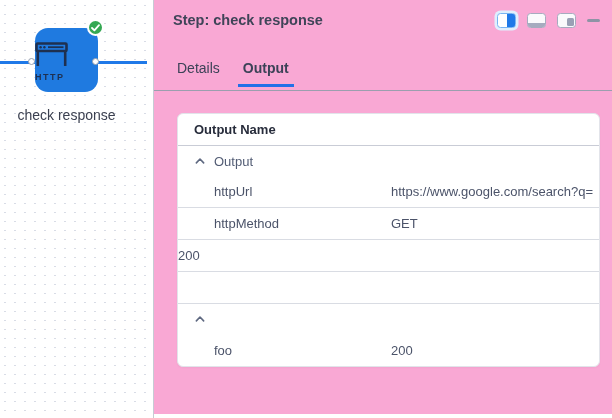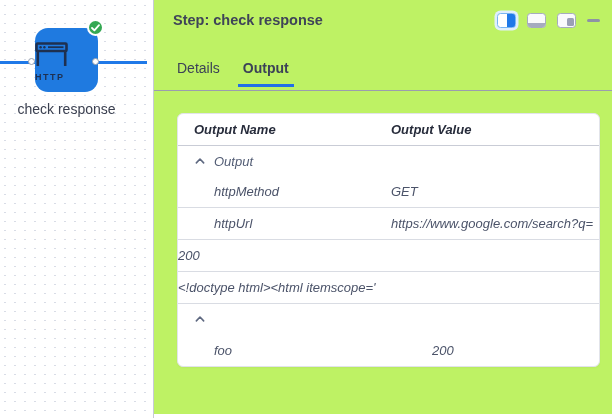--- a/index.html
+++ b/index.html
@@ -32,28 +32,28 @@
     background:#34a853; border:2.5px solid #fff; border-radius:50%;
     display:flex; align-items:center; justify-content:center; z-index:3;
   }
   .port {
     position:absolute; width:7px; height:7px; background:#fff;
     border:1.5px solid #96a0ae; border-radius:50%; z-index:4;
   }
   .port.left  { left:28px; top:57.5px; }
   .port.right { left:92px; top:57.5px; }
   .node-name {
-    position:absolute; left:0; top:101px; width:133px; text-align:center;
+    position:absolute; left:0; top:107px; width:133px; text-align:center;
     font-size:14px; color:#3b4050; z-index:2;
   }
 
   .v-divider { position:absolute; left:153px; top:0; width:1px; height:418px; background:#c7cbd4; }
 
   
-  .panel { position:absolute; left:154px; top:0; width:458px; height:414px; background:#bef264; }
+  .panel { position:absolute; left:154px; top:0; width:458px; height:414px; background:#f9a8d4; }
   .panel-title {
     position:absolute; left:19px; top:12px;
     font-size:14.5px; font-weight:bold; color:#3f4458;
   }
   .controls { position:absolute; right:12px; top:13px; display:flex; align-items:center; gap:11px; }
   .ctl { position:relative; width:19px; height:15px; border-radius:3.5px; }
   .ctl.split  { border:1.5px solid #77b4f2; background:#fff; box-shadow:0 0 0 2.5px #e0effd; }
   .ctl.split .fill { position:absolute; right:0; top:0; bottom:0; width:8px; background:#1f79e8; border-radius:0 2px 2px 0; }
   .ctl.gray { border:1.5px solid #a6abbf; background:#fafafc; }
   .ctl.bottom .fill { position:absolute; left:0; right:0; bottom:0; height:4.5px; background:#a6abbf; border-radius:0 0 2px 2px; }
@@ -66,28 +66,27 @@
     font-size:14px; color:#3c4257; padding:0 5px 11px 5px; margin:0 -5px; cursor:default;
   }
   .tab.active { font-weight:bold; border-bottom:3px solid #2270e8; padding-bottom:8px; }
   .tab-divider { position:absolute; left:0; right:0; top:90px; height:1px; background:#9b9eae; }
 
   
   .otable {
     position:absolute; left:23px; top:113px; width:423px;
     border:1px solid #e2e4ea; border-radius:6px; background:#fff; overflow:hidden;
     box-shadow:0 1px 2px rgba(40,45,60,.04);
-    font-style:italic;
   }
   .thead { display:flex; align-items:center; height:32px; border-bottom:1px solid #c9ccd6; }
   .thead .hname { width:213px; flex:0 0 213px; padding-left:16px; }
   .thead span { font-size:13px; font-weight:bold; color:#272c3b; }
   .trow { display:flex; align-items:center; }
   .trow.item { height:32px; border-bottom:1px solid #d9dce3; }
-  .trow.item:last-child { border-bottom:none;gap:41px; }
+  .trow.item:last-child { border-bottom:none; }
   .trow.group { height:30px; }
   .trow .rname { width:213px; flex:0 0 213px; padding-left:36px; font-size:13px; color:#4b5369; }
   .trow .rvalue { flex:1; font-size:13px; color:#4b5369; white-space:nowrap; overflow:hidden; }
   .trow.group .chev { width:10px; margin-left:17px; display:flex; align-items:center; }
   .trow.group .gname { margin-left:9px; font-size:13px; color:#525c74; }
 </style>
 </head>
 <body>
 
 <div class="canvas">
@@ -141,44 +140,42 @@
 
   <div class="tabbar">
       <div class="tab">Details</div>
       <div class="tab active">Output</div>
     </div>
   <div class="tab-divider"></div>
 
   <div class="otable">
     <div class="thead">
       <span class="hname">Output Name</span>
-      <span class="hvalue">Output Value</span>
     </div>
     <div>
         <div class="trow group">
           <span class="chev">
             <svg width="11" height="8" viewBox="0 0 11 8">
               <polyline points="1.5,6 5.5,1.8 9.5,6" fill="none" stroke="#5f6981" stroke-width="1.8" stroke-linecap="round" stroke-linejoin="round"></polyline>
             </svg>
           </span>
           <span class="gname">Output</span>
         </div>
         <div class="trow item">
+          <span class="rname">httpUrl</span>
+          <span class="rvalue">https://www.google.com/search?q=</span>
+        </div>
+        <div class="trow item">
           <span class="rname">httpMethod</span>
           <span class="rvalue">GET</span>
-        </div>
-        <div class="trow item">
-          <span class="rname">httpUrl</span>
-          <span class="rvalue">https://www.google.com/search?q=</span>
         </div>
         <div class="trow item">
           <span class="rvalue">200</span>
         </div>
         <div class="trow item">
-          <span class="rvalue">&lt;!doctype html&gt;&lt;html itemscope='</span>
         </div>
         <div class="trow group">
           <span class="chev">
             <svg width="11" height="8" viewBox="0 0 11 8">
               <polyline points="1.5,6 5.5,1.8 9.5,6" fill="none" stroke="#5f6981" stroke-width="1.8" stroke-linecap="round" stroke-linejoin="round"></polyline>
             </svg>
           </span>
         </div>
         <div class="trow item">
           <span class="rname">foo</span>

